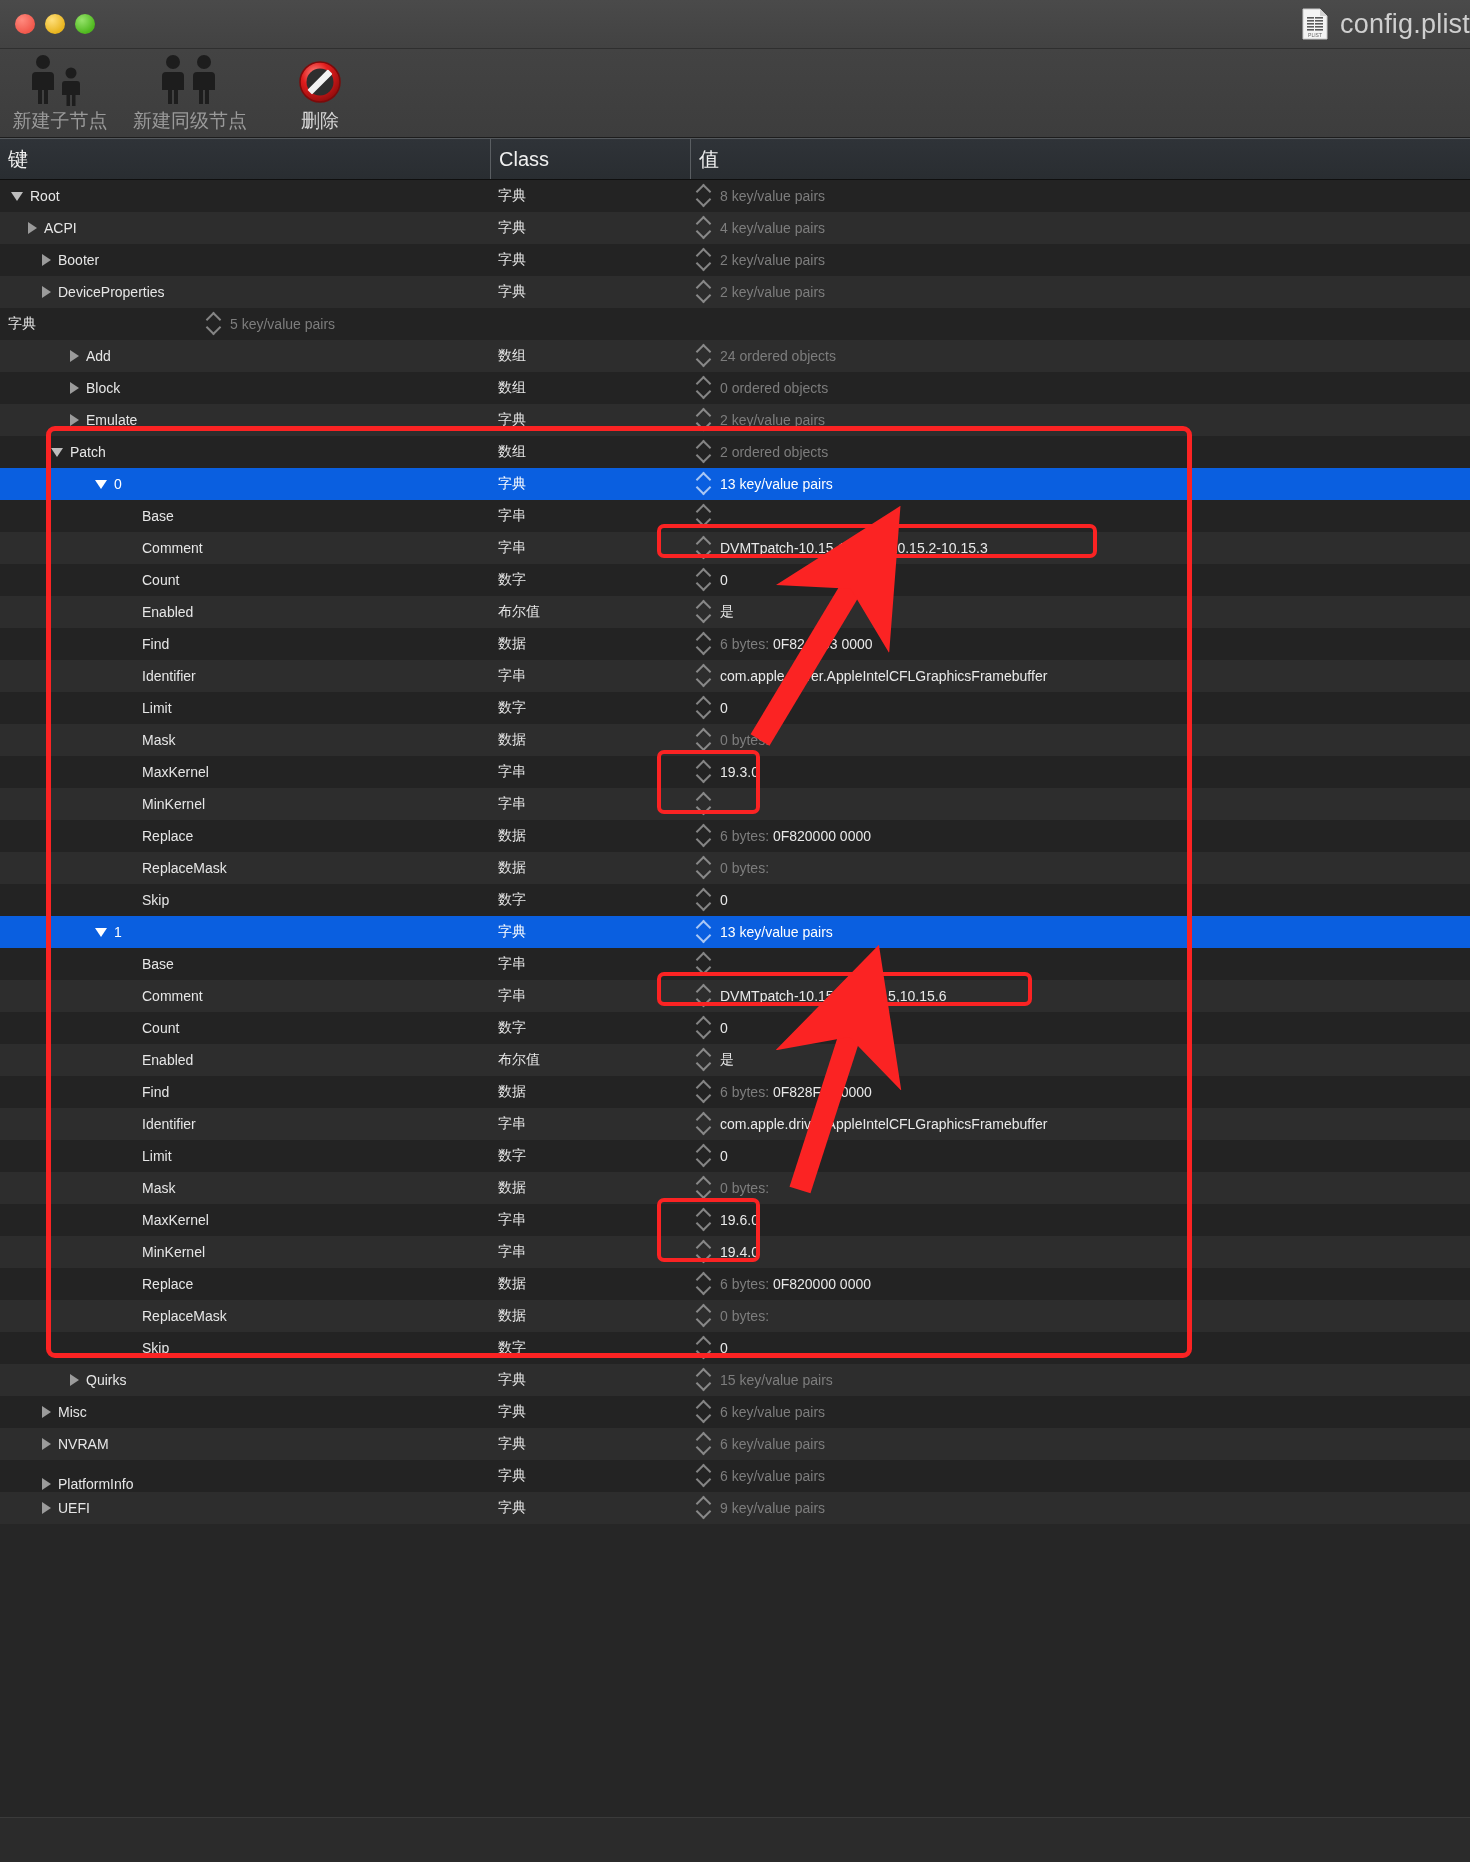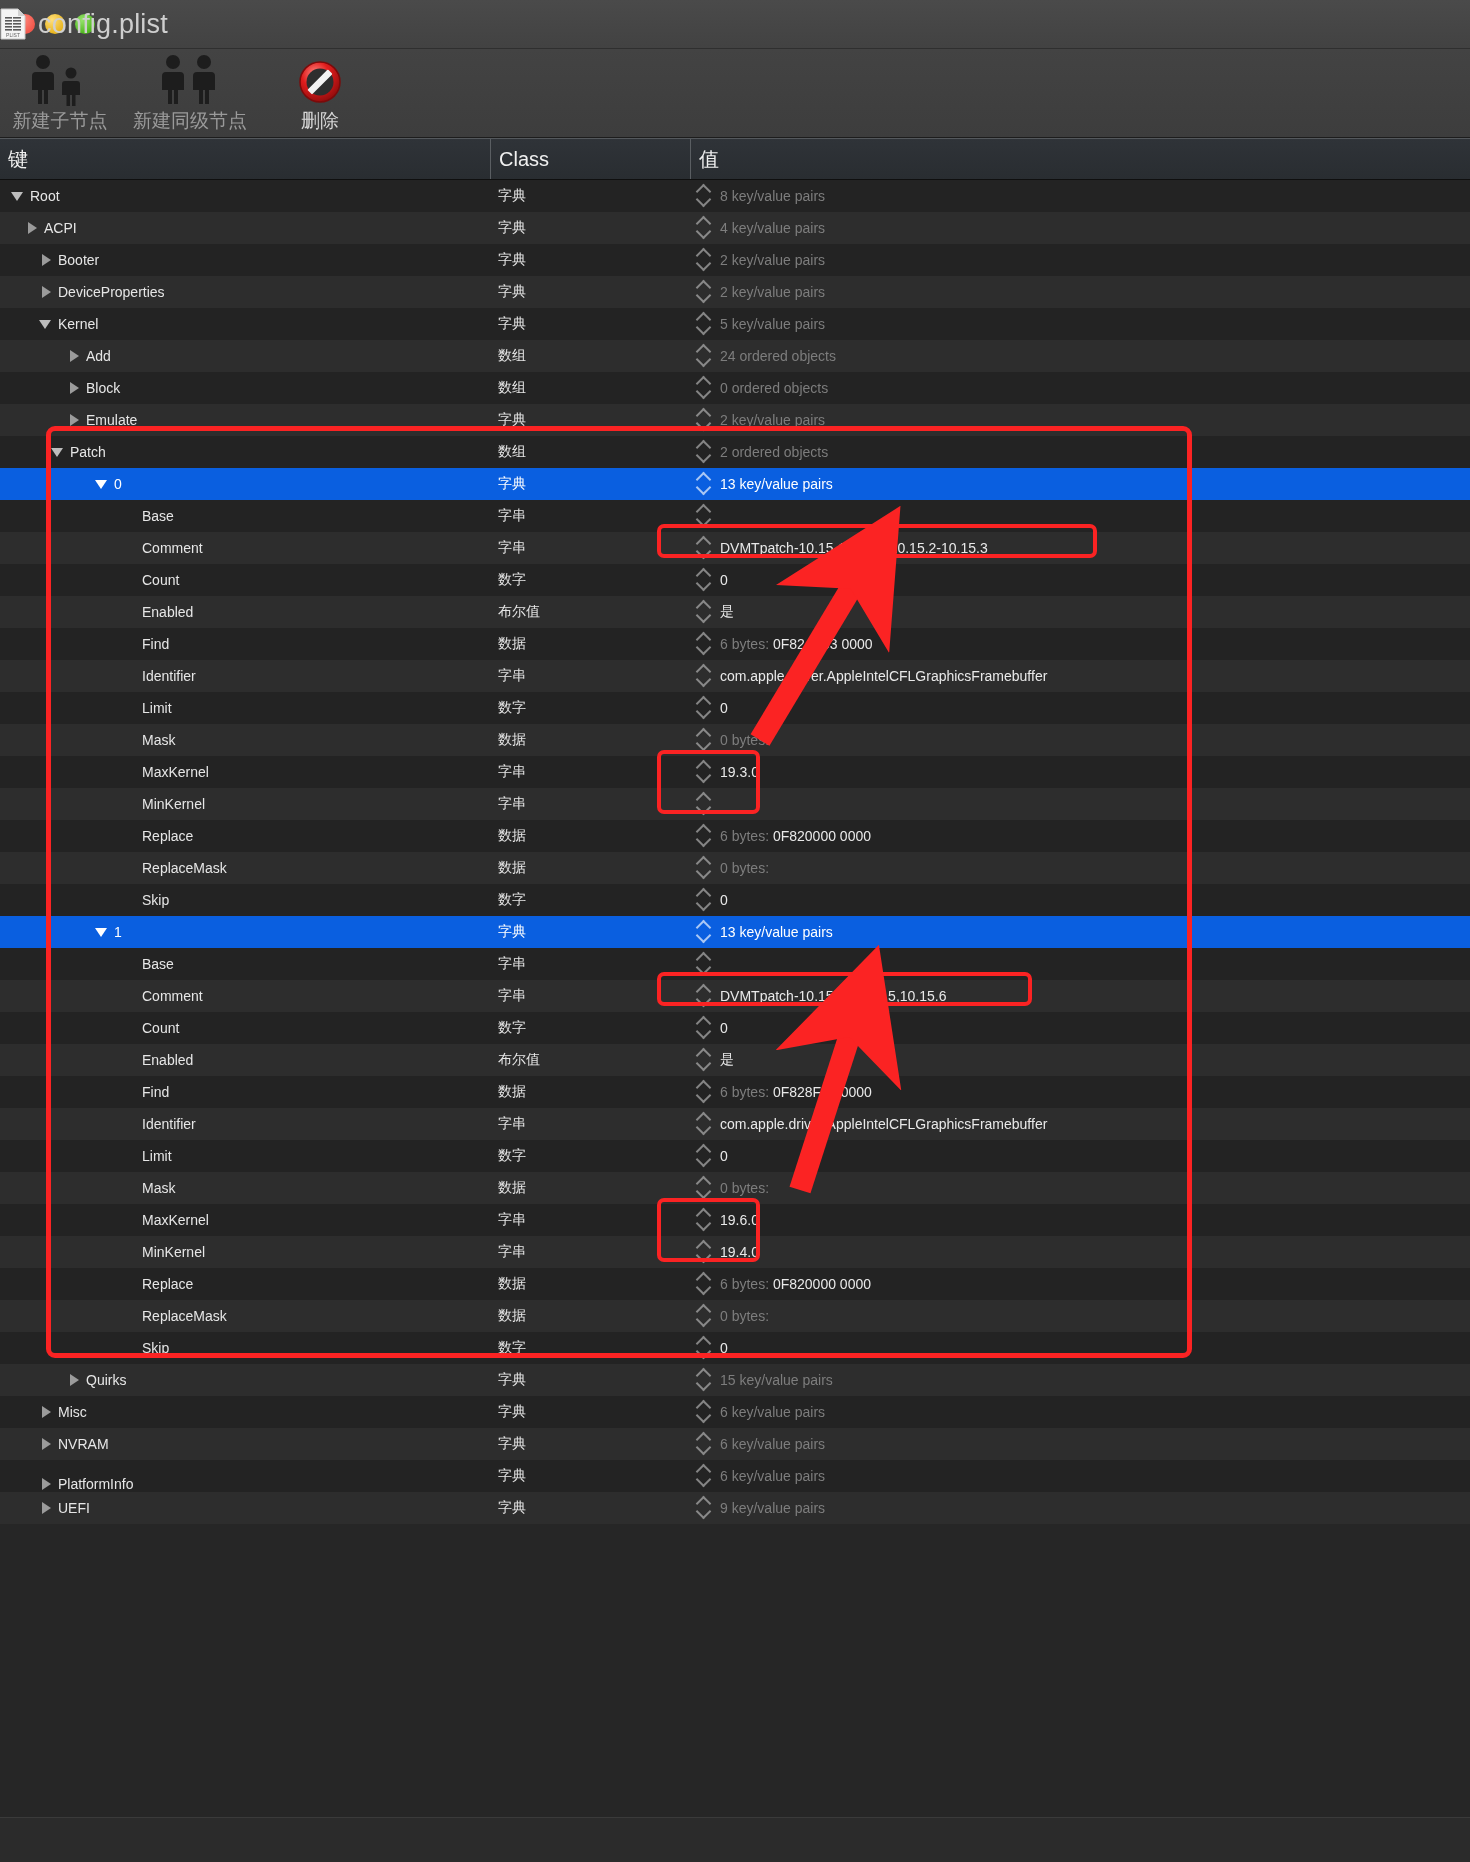--- a/index.html
+++ b/index.html
@@ -43,21 +43,21 @@
   }
   .light.red    { background: radial-gradient(circle at 35% 30%, #ff8a7e, #f1584c 70%); }
   .light.yellow { background: radial-gradient(circle at 35% 30%, #ffdf7a, #e8b41e 70%); }
   .light.green  { background: radial-gradient(circle at 35% 30%, #96e36b, #4fb81e 70%); }
 
   .title-center {
     position: absolute;
     left: 0; right: 0; top: 0; bottom: 0;
     display: flex;
     align-items: center;
-    justify-content: flex-start;
+    justify-content: flex-end;
     gap: 12px;
     pointer-events: none;
   }
   .doc-icon {
     width: 26px; height: 32px;
     position: relative;
     flex: 0 0 auto;
   }
   .title-text {
     font-size: 27px;
@@ -352,24 +352,20 @@
           <span class="twisty closed"></span>
           <span class="keylabel">DeviceProperties</span>
         </div>
         <div class="c-cls">字典</div>
         <div class="c-val">
           <span class="stepper"></span>
           <span class="vtext dim">2 key/value pairs</span>
         </div>
       </div>
       <div class="row odd">
-        <div class="c-key" style="padding-left: 38px;">
-          <span class="twisty open"></span>
-          <span class="keylabel">Kernel</span>
-        </div>
         <div class="c-cls">字典</div>
         <div class="c-val">
           <span class="stepper"></span>
           <span class="vtext dim">5 key/value pairs</span>
         </div>
       </div>
       <div class="row even">
         <div class="c-key" style="padding-left: 66px;">
           <span class="twisty closed"></span>
           <span class="keylabel">Add</span>

